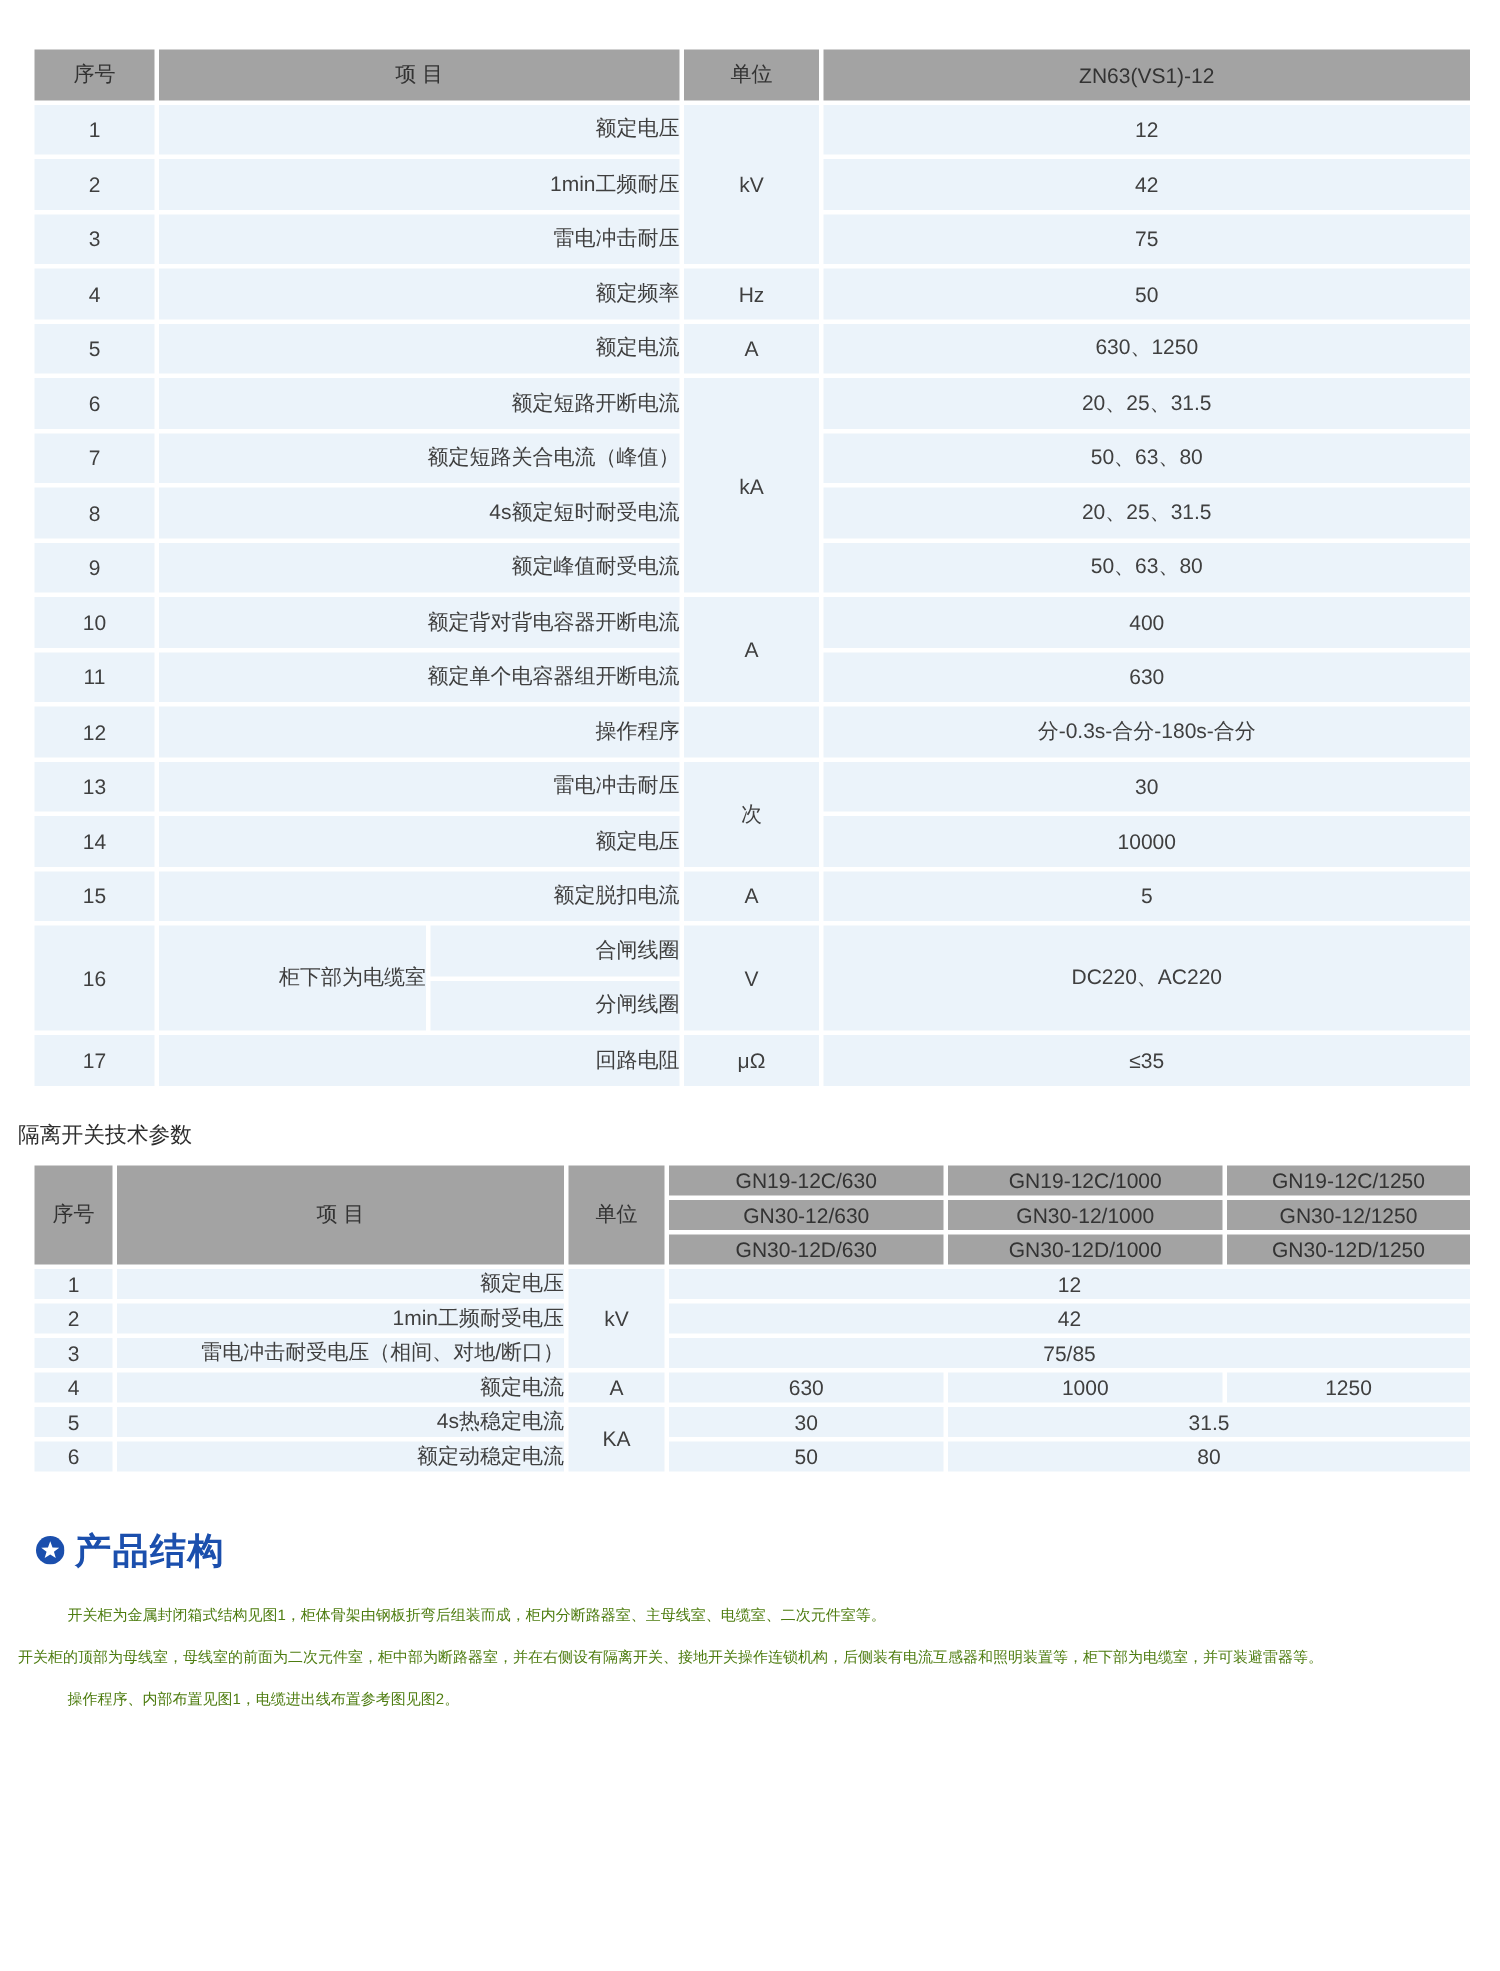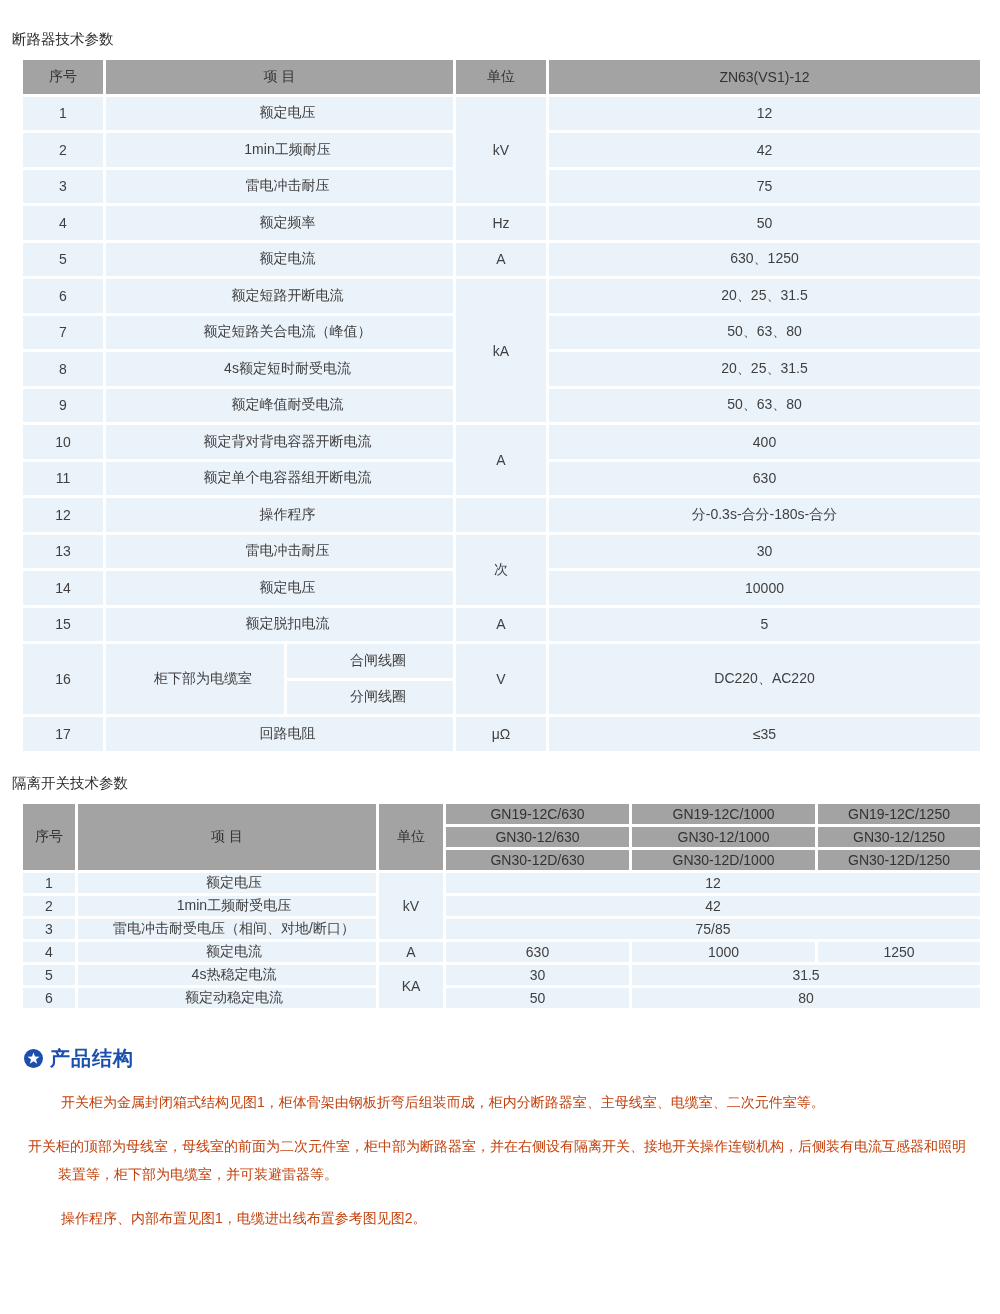--- a/index.html
+++ b/index.html
@@ -31,52 +31,51 @@
     color:#3f3f3f;
     padding:0;
     overflow:hidden;
     white-space:nowrap;
   }
   table.spec tr.hd td {
     background:#a3a3a3;
     color:#333333;
   }
   table.spec td.item {
-    text-align:center;
+    text-align:right;
     padding-left:16px;
   }
   table.t1 td { height:33.5px; }
   table.t2 td { height:20px; }
   table.t2 td.item { padding-left:14px; }
 
   .gap-between { height:20px; }
 
   .sec-head {
     display:flex; align-items:center;
     margin:34px 0 0 12px;
   }
   .sec-head .star { width:19px; height:19px; margin-right:7px; flex:0 0 auto; }
   .sec-head .sec-title {
-    color:#1b4fad; font-size:20px; font-weight:bold;
+    color:#1b4fad; font-size:24px; font-weight:bold;
     letter-spacing:1px;
   }
   .ps { margin:14px 0 0 0; }
   .ps p {
-    font-size:14px; color:#c2410c;
-    line-height:28px; margin:16px;
+    font-size:10px; color:#4d7c0f;
+    line-height:28px; margin:0;
   }
   .ps p.ind { text-indent:33px; }
   .ps p.hang { padding-left:30px; text-indent:-30px; }
 </style>
 </head>
 <body>
 
 <div class="wrap">
 
-  <p class="tbl-title">断路器技术参数</p>
 
   <table class="spec t1">
     <colgroup>
       <col style="width:80px">
         <col style="width:178px">
         <col style="width:166px">
         <col style="width:90px">
         <col>
     </colgroup>
     <tbody>

